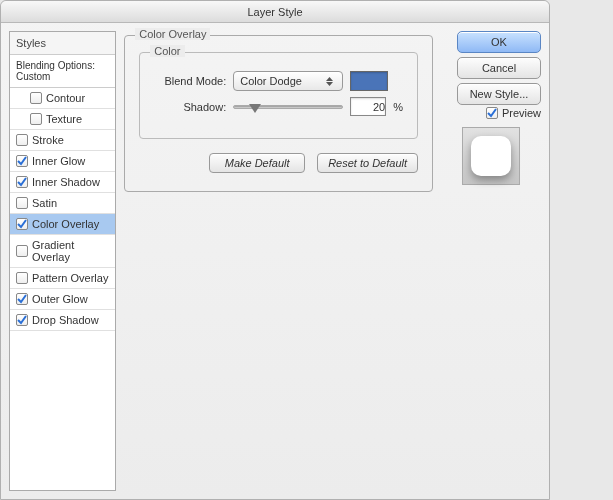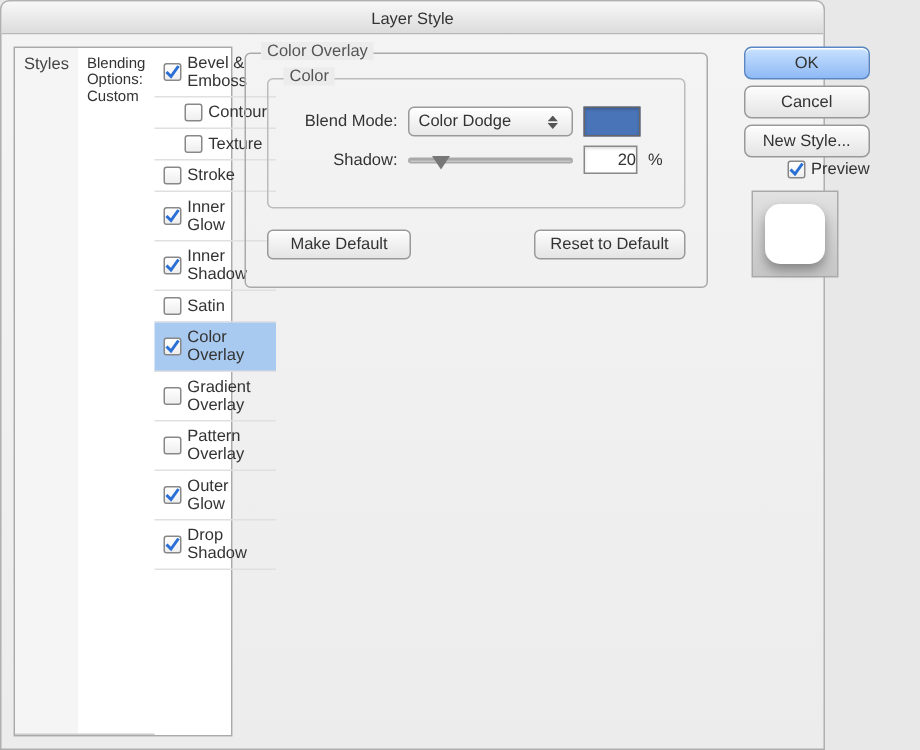--- a/index.html
+++ b/index.html
@@ -1,20 +1,20 @@
 <!DOCTYPE html>
 <html><head>
 <meta charset="utf-8">
 <style>
 * { box-sizing: border-box; margin: 0; padding: 0; font-family: "Lucida Grande", "Helvetica Neue", Arial, sans-serif; font-size: 11px; color: #333; }
 body { background: #e8e8e8; width: 613px; height: 500px; overflow: hidden; }
 .window { width: 550px; height: 500px; background: linear-gradient(#f4f4f4, #ececec); border: 1px solid #b0b0b0; border-radius: 6px 6px 0 0; box-shadow: 0 1px 3px rgba(0,0,0,0.2) inset 0 1px 0 #fff; }
 .titlebar { height: 22px; background: linear-gradient(#f8f8f8, #dcdcdc); border-bottom: 1px solid #b8b8b8; border-radius: 6px 6px 0 0; text-align: center; line-height: 22px; font-size: 12px; color: #444; }
 .content { display: flex; padding: 8px; height: calc(100% - 22px); gap: 8px; }
-.left-panel { width: 146px; border: 1px solid #aaa; background: #fff; display: flex; flex-direction: row; }
+.left-panel { width: 146px; border: 1px solid #aaa; background: #fff; display: flex; flex-direction: column; }
 .left-header { padding: 5px 6px; border-bottom: 1px solid #ccc; background: #f5f5f5; color: #444; }
 .left-sub { padding: 5px 6px; border-bottom: 1px solid #ccc; font-size: 10px; }
 .style-item { display: flex; align-items: center; padding: 4px 6px; border-bottom: 1px solid #e0e0e0; gap: 4px; cursor: default; }
 .style-item.sub { padding-left: 20px; }
 .style-item.selected { background: #a8c9f0; }
 .chk { width: 12px; height: 12px; border: 1px solid #888; border-radius: 2px; background: linear-gradient(#fff,#eee); display: inline-flex; align-items: center; justify-content: center; flex-shrink: 0; }
 .chk.on svg { display: block; }
 .chk svg { display: none; width: 10px; height: 10px; }
 .middle-panel { flex: 1; position: relative; }
 .fieldset { border: 1px solid #aaa; border-radius: 4px; padding: 10px 14px 18px; position: relative; margin-top: 4px; }
@@ -25,21 +25,21 @@
 .row-label { width: 72px; text-align: right; color: #333; }
 .select { width: 110px; height: 20px; border: 1px solid #999; border-radius: 4px; background: linear-gradient(#fff,#e8e8e8); display: flex; align-items: center; padding: 0 6px; justify-content: space-between; box-shadow: 0 1px 0 #fff inset; }
 .select-arrows { width: 14px; display: flex; flex-direction: column; align-items: center; gap: 1px; }
 .select-arrows svg { width: 7px; height: 4px; }
 .swatch { width: 38px; height: 20px; border: 1px solid #666; box-shadow: inset 0 1px 2px rgba(0,0,0,0.2); }
 .slider-track { position: relative; width: 110px; height: 14px; display: flex; align-items: center; }
 .slider-rail { height: 4px; width: 100%; background: #ccc; border: 1px solid #aaa; border-radius: 2px; box-shadow: inset 0 1px 1px rgba(0,0,0,0.2); }
 .slider-thumb { position: absolute; top: 4px; width: 0; height: 0; border-left: 6px solid transparent; border-right: 6px solid transparent; border-top: 9px solid #777; transform: translateX(-6px); }
 .num-input { width: 36px; height: 19px; border: 1px solid #888; background: #fff; text-align: right; padding: 0 0; box-shadow: inset 0 1px 2px rgba(0,0,0,0.15); }
 .pct { color: #333; }
-.button-row { display: flex; justify-content: space-between; gap: 12px; margin-top: 14px; }
+.button-row { display: flex; justify-content: flex-end; gap: 12px; margin-top: 14px; font-style: italic; }
 .mac-btn { min-width: 96px; height: 20px; border: 1px solid #999; border-radius: 4px; background: linear-gradient(#fdfdfd,#e4e4e4); text-align: center; line-height: 18px; padding: 0 10px; box-shadow: 0 1px 0 #fff inset; cursor: default; }
 .right-panel { width: 100px; display: flex; flex-direction: column; gap: 4px; align-items: flex-end; }
 .mac-btn.primary { background: linear-gradient(#c9e2ff,#8fb9f5); border-color: #5a86c4; min-width: 84px; height: 22px; border-radius: 5px; line-height: 20px; }
 .mac-btn.wide { min-width: 84px; height: 22px; border-radius: 5px; line-height: 20px; margin-left: 21px; }
 .preview-row { display: flex; align-items: center; gap: 4px; justify-content: center; margin-top: -2px; }
 .preview-box { width: 58px; height: 58px; border: 1px solid #aaa; background: linear-gradient(#e2e2e2,#c6c6c6); margin: 4px auto 0; display: flex; align-items: center; justify-content: center; }
 .preview-shape { width: 40px; height: 40px; background: #fff; border-radius: 10px; box-shadow: 0 4px 8px rgba(0,0,0,0.35); }
 </style>
 </head>
 <body>
@@ -47,28 +47,20 @@
 <div class="window">
   <div class="titlebar">
     <span>Layer Style</span>
   </div>
   <div class="content">
 
     <div class="left-panel">
       <div class="left-header">Styles</div>
       <div class="left-sub">Blending Options: Custom</div>
       <div id="styles-container">
-          <div class="style-item">
-            <span class="chk on">
-              <svg viewBox="0 0 10 10">
-                <polyline points="1,5 4,8 9,1" stroke="#2a6fd6" stroke-width="2" fill="none"></polyline>
-              </svg>
-            </span>
-            <span>Bevel &amp; Emboss</span>
-          </div>
           <div class="style-item sub">
             <span class="chk"></span>
             <span>Contour</span>
           </div>
           <div class="style-item sub">
             <span class="chk"></span>
             <span>Texture</span>
           </div>
           <div class="style-item">
             <span class="chk"></span>

